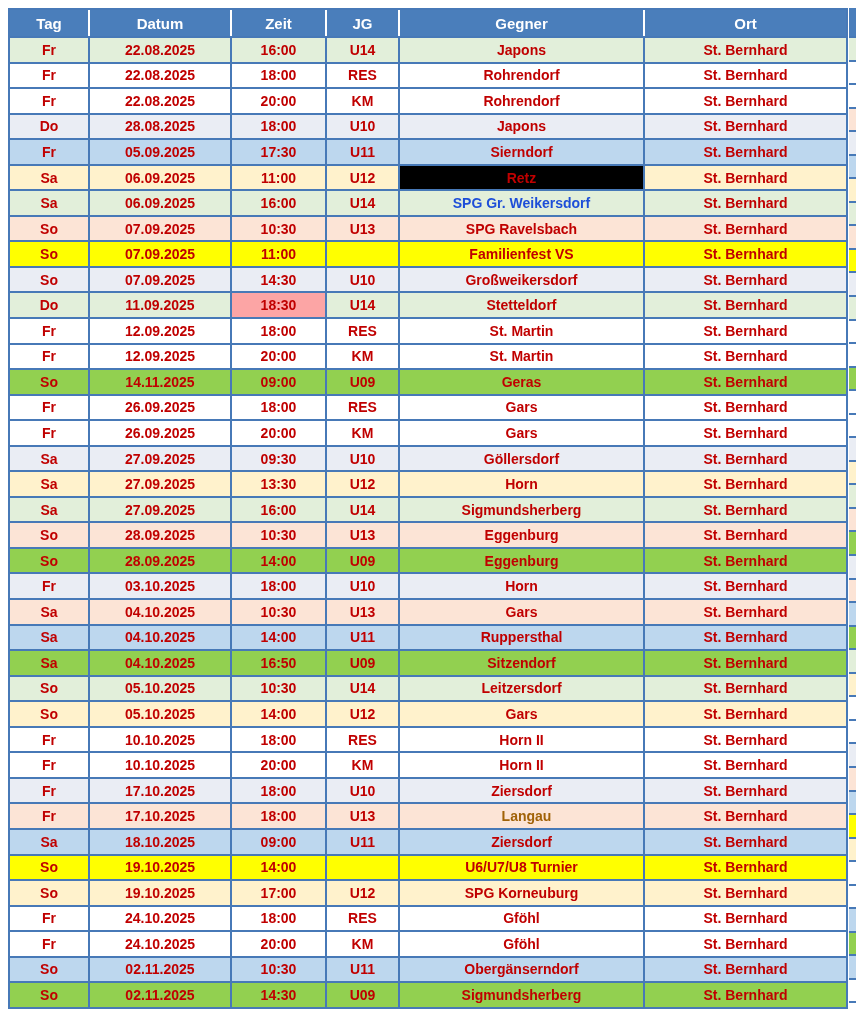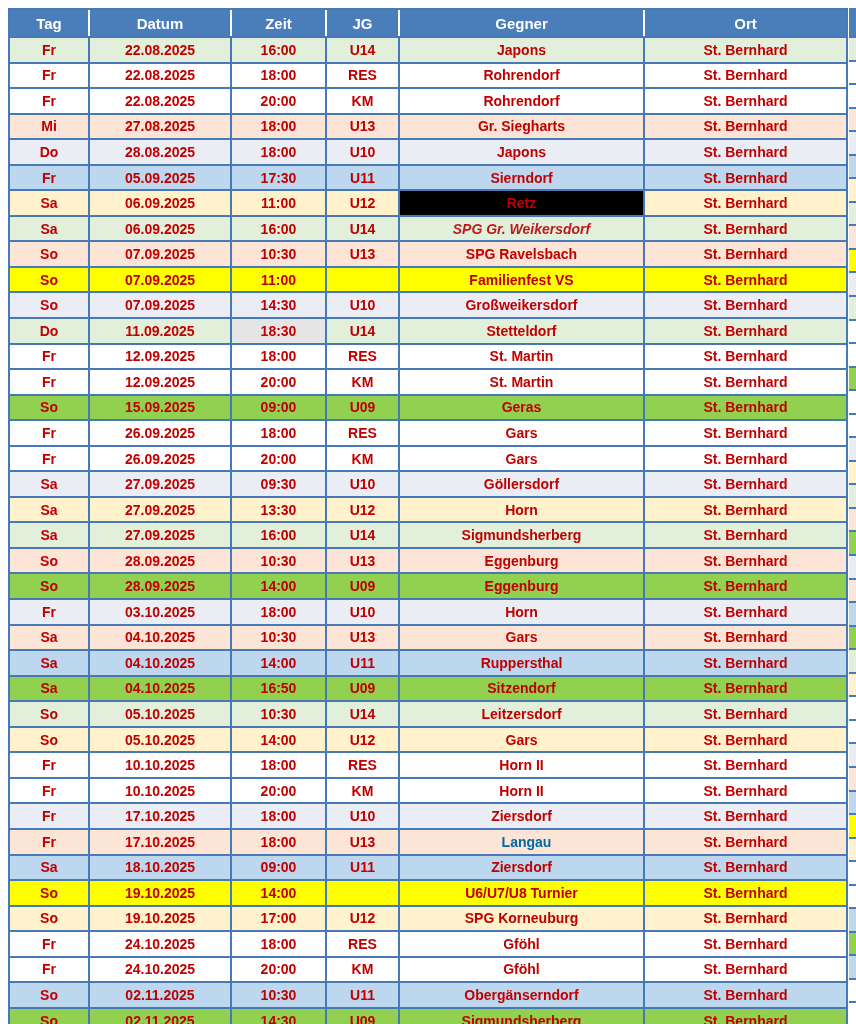--- a/index.html
+++ b/index.html
@@ -104,28 +104,20 @@
         </tr>
         <tr>
           <td style="background: rgb(255, 255, 255); color: rgb(192, 0, 0); border: 2px solid rgb(71, 121, 183);">Fr</td>
           <td style="background: rgb(255, 255, 255); color: rgb(192, 0, 0); border: 2px solid rgb(71, 121, 183);">22.08.2025</td>
           <td style="background: rgb(255, 255, 255); color: rgb(192, 0, 0); border: 2px solid rgb(71, 121, 183);">20:00</td>
           <td style="background: rgb(255, 255, 255); color: rgb(192, 0, 0); border: 2px solid rgb(71, 121, 183);">KM</td>
           <td style="background: rgb(255, 255, 255); color: rgb(192, 0, 0); border: 2px solid rgb(71, 121, 183);">Rohrendorf</td>
           <td style="background: rgb(255, 255, 255); color: rgb(192, 0, 0); border: 2px solid rgb(71, 121, 183);">St. Bernhard</td>
         </tr>
         <tr>
-          <td style="background: rgb(252, 228, 214); color: rgb(192, 0, 0); border: 2px solid rgb(71, 121, 183);">Mi</td>
-          <td style="background: rgb(252, 228, 214); color: rgb(192, 0, 0); border: 2px solid rgb(71, 121, 183);">27.08.2025</td>
-          <td style="background: rgb(252, 228, 214); color: rgb(192, 0, 0); border: 2px solid rgb(71, 121, 183);">18:00</td>
-          <td style="background: rgb(252, 228, 214); color: rgb(192, 0, 0); border: 2px solid rgb(71, 121, 183);">U13</td>
-          <td style="background: rgb(252, 228, 214); color: rgb(192, 0, 0); border: 2px solid rgb(71, 121, 183);">Gr. Siegharts</td>
-          <td style="background: rgb(252, 228, 214); color: rgb(192, 0, 0); border: 2px solid rgb(71, 121, 183);">St. Bernhard</td>
-        </tr>
-        <tr>
           <td style="background: rgb(234, 237, 244); color: rgb(192, 0, 0); border: 2px solid rgb(71, 121, 183);">Do</td>
           <td style="background: rgb(234, 237, 244); color: rgb(192, 0, 0); border: 2px solid rgb(71, 121, 183);">28.08.2025</td>
           <td style="background: rgb(234, 237, 244); color: rgb(192, 0, 0); border: 2px solid rgb(71, 121, 183);">18:00</td>
           <td style="background: rgb(234, 237, 244); color: rgb(192, 0, 0); border: 2px solid rgb(71, 121, 183);">U10</td>
           <td style="background: rgb(234, 237, 244); color: rgb(192, 0, 0); border: 2px solid rgb(71, 121, 183);">Japons</td>
           <td style="background: rgb(234, 237, 244); color: rgb(192, 0, 0); border: 2px solid rgb(71, 121, 183);">St. Bernhard</td>
         </tr>
         <tr>
           <td style="background: rgb(189, 215, 238); color: rgb(192, 0, 0); border: 2px solid rgb(71, 121, 183);">Fr</td>
           <td style="background: rgb(189, 215, 238); color: rgb(192, 0, 0); border: 2px solid rgb(71, 121, 183);">05.09.2025</td>
@@ -140,21 +132,21 @@
           <td style="background: rgb(255, 242, 204); color: rgb(192, 0, 0); border: 2px solid rgb(71, 121, 183);">11:00</td>
           <td style="background: rgb(255, 242, 204); color: rgb(192, 0, 0); border: 2px solid rgb(71, 121, 183);">U12</td>
           <td style="background: #000000; color: rgb(192, 0, 0); border: 2px solid rgb(71, 121, 183);">Retz</td>
           <td style="background: rgb(255, 242, 204); color: rgb(192, 0, 0); border: 2px solid rgb(71, 121, 183);">St. Bernhard</td>
         </tr>
         <tr>
           <td style="background: rgb(226, 239, 218); color: rgb(192, 0, 0); border: 2px solid rgb(71, 121, 183);">Sa</td>
           <td style="background: rgb(226, 239, 218); color: rgb(192, 0, 0); border: 2px solid rgb(71, 121, 183);">06.09.2025</td>
           <td style="background: rgb(226, 239, 218); color: rgb(192, 0, 0); border: 2px solid rgb(71, 121, 183);">16:00</td>
           <td style="background: rgb(226, 239, 218); color: rgb(192, 0, 0); border: 2px solid rgb(71, 121, 183);">U14</td>
-          <td style="background: rgb(226, 239, 218); color: #b91c1c; border: 2px solid rgb(71, 121, 183); font-style: italic;">SPG Gr. Weikersdorf</td>
+          <td style="background: rgb(226, 239, 218); color: #1d4ed8; border: 2px solid rgb(71, 121, 183);">SPG Gr. Weikersdorf</td>
           <td style="background: rgb(226, 239, 218); color: rgb(192, 0, 0); border: 2px solid rgb(71, 121, 183);">St. Bernhard</td>
         </tr>
         <tr>
           <td style="background: rgb(252, 228, 214); color: rgb(192, 0, 0); border: 2px solid rgb(71, 121, 183);">So</td>
           <td style="background: rgb(252, 228, 214); color: rgb(192, 0, 0); border: 2px solid rgb(71, 121, 183);">07.09.2025</td>
           <td style="background: rgb(252, 228, 214); color: rgb(192, 0, 0); border: 2px solid rgb(71, 121, 183);">10:30</td>
           <td style="background: rgb(252, 228, 214); color: rgb(192, 0, 0); border: 2px solid rgb(71, 121, 183);">U13</td>
           <td style="background: rgb(252, 228, 214); color: rgb(192, 0, 0); border: 2px solid rgb(71, 121, 183);">SPG Ravelsbach</td>
           <td style="background: rgb(252, 228, 214); color: rgb(192, 0, 0); border: 2px solid rgb(71, 121, 183);">St. Bernhard</td>
         </tr>
@@ -170,21 +162,21 @@
           <td style="background: rgb(234, 237, 244); color: rgb(192, 0, 0); border: 2px solid rgb(71, 121, 183);">So</td>
           <td style="background: rgb(234, 237, 244); color: rgb(192, 0, 0); border: 2px solid rgb(71, 121, 183);">07.09.2025</td>
           <td style="background: rgb(234, 237, 244); color: rgb(192, 0, 0); border: 2px solid rgb(71, 121, 183);">14:30</td>
           <td style="background: rgb(234, 237, 244); color: rgb(192, 0, 0); border: 2px solid rgb(71, 121, 183);">U10</td>
           <td style="background: rgb(234, 237, 244); color: rgb(192, 0, 0); border: 2px solid rgb(71, 121, 183);">Großweikersdorf</td>
           <td style="background: rgb(234, 237, 244); color: rgb(192, 0, 0); border: 2px solid rgb(71, 121, 183);">St. Bernhard</td>
         </tr>
         <tr>
           <td style="background: rgb(226, 239, 218); color: rgb(192, 0, 0); border: 2px solid rgb(71, 121, 183);">Do</td>
           <td style="background: rgb(226, 239, 218); color: rgb(192, 0, 0); border: 2px solid rgb(71, 121, 183);">11.09.2025</td>
-          <td style="background: #e5e5e5; color: rgb(192, 0, 0); border: 2px solid rgb(71, 121, 183);">18:30</td>
+          <td style="background: #fca5a5; color: rgb(192, 0, 0); border: 2px solid rgb(71, 121, 183);">18:30</td>
           <td style="background: rgb(226, 239, 218); color: rgb(192, 0, 0); border: 2px solid rgb(71, 121, 183);">U14</td>
           <td style="background: rgb(226, 239, 218); color: rgb(192, 0, 0); border: 2px solid rgb(71, 121, 183);">Stetteldorf</td>
           <td style="background: rgb(226, 239, 218); color: rgb(192, 0, 0); border: 2px solid rgb(71, 121, 183);">St. Bernhard</td>
         </tr>
         <tr>
           <td style="background: rgb(255, 255, 255); color: rgb(192, 0, 0); border: 2px solid rgb(71, 121, 183);">Fr</td>
           <td style="background: rgb(255, 255, 255); color: rgb(192, 0, 0); border: 2px solid rgb(71, 121, 183);">12.09.2025</td>
           <td style="background: rgb(255, 255, 255); color: rgb(192, 0, 0); border: 2px solid rgb(71, 121, 183);">18:00</td>
           <td style="background: rgb(255, 255, 255); color: rgb(192, 0, 0); border: 2px solid rgb(71, 121, 183);">RES</td>
           <td style="background: rgb(255, 255, 255); color: rgb(192, 0, 0); border: 2px solid rgb(71, 121, 183);">St. Martin</td>
@@ -193,21 +185,21 @@
         <tr>
           <td style="background: rgb(255, 255, 255); color: rgb(192, 0, 0); border: 2px solid rgb(71, 121, 183);">Fr</td>
           <td style="background: rgb(255, 255, 255); color: rgb(192, 0, 0); border: 2px solid rgb(71, 121, 183);">12.09.2025</td>
           <td style="background: rgb(255, 255, 255); color: rgb(192, 0, 0); border: 2px solid rgb(71, 121, 183);">20:00</td>
           <td style="background: rgb(255, 255, 255); color: rgb(192, 0, 0); border: 2px solid rgb(71, 121, 183);">KM</td>
           <td style="background: rgb(255, 255, 255); color: rgb(192, 0, 0); border: 2px solid rgb(71, 121, 183);">St. Martin</td>
           <td style="background: rgb(255, 255, 255); color: rgb(192, 0, 0); border: 2px solid rgb(71, 121, 183);">St. Bernhard</td>
         </tr>
         <tr>
           <td style="background: rgb(146, 208, 80); color: rgb(192, 0, 0); border: 2px solid rgb(71, 121, 183);">So</td>
-          <td style="background: rgb(146, 208, 80); color: rgb(192, 0, 0); border: 2px solid rgb(71, 121, 183);">15.09.2025</td>
+          <td style="background: rgb(146, 208, 80); color: rgb(192, 0, 0); border: 2px solid rgb(71, 121, 183);">14.11.2025</td>
           <td style="background: rgb(146, 208, 80); color: rgb(192, 0, 0); border: 2px solid rgb(71, 121, 183);">09:00</td>
           <td style="background: rgb(146, 208, 80); color: rgb(192, 0, 0); border: 2px solid rgb(71, 121, 183);">U09</td>
           <td style="background: rgb(146, 208, 80); color: rgb(192, 0, 0); border: 2px solid rgb(71, 121, 183);">Geras</td>
           <td style="background: rgb(146, 208, 80); color: rgb(192, 0, 0); border: 2px solid rgb(71, 121, 183);">St. Bernhard</td>
         </tr>
         <tr>
           <td style="background: rgb(255, 255, 255); color: rgb(192, 0, 0); border: 2px solid rgb(71, 121, 183);">Fr</td>
           <td style="background: rgb(255, 255, 255); color: rgb(192, 0, 0); border: 2px solid rgb(71, 121, 183);">26.09.2025</td>
           <td style="background: rgb(255, 255, 255); color: rgb(192, 0, 0); border: 2px solid rgb(71, 121, 183);">18:00</td>
           <td style="background: rgb(255, 255, 255); color: rgb(192, 0, 0); border: 2px solid rgb(71, 121, 183);">RES</td>
@@ -332,21 +324,21 @@
           <td style="background: rgb(234, 237, 244); color: rgb(192, 0, 0); border: 2px solid rgb(71, 121, 183);">18:00</td>
           <td style="background: rgb(234, 237, 244); color: rgb(192, 0, 0); border: 2px solid rgb(71, 121, 183);">U10</td>
           <td style="background: rgb(234, 237, 244); color: rgb(192, 0, 0); border: 2px solid rgb(71, 121, 183);">Ziersdorf</td>
           <td style="background: rgb(234, 237, 244); color: rgb(192, 0, 0); border: 2px solid rgb(71, 121, 183);">St. Bernhard</td>
         </tr>
         <tr>
           <td style="background: rgb(252, 228, 214); color: rgb(192, 0, 0); border: 2px solid rgb(71, 121, 183);">Fr</td>
           <td style="background: rgb(252, 228, 214); color: rgb(192, 0, 0); border: 2px solid rgb(71, 121, 183);">17.10.2025</td>
           <td style="background: rgb(252, 228, 214); color: rgb(192, 0, 0); border: 2px solid rgb(71, 121, 183);">18:00</td>
           <td style="background: rgb(252, 228, 214); color: rgb(192, 0, 0); border: 2px solid rgb(71, 121, 183);">U13</td>
-          <td style="background: rgb(252, 228, 214); color: #0369a1; border: 2px solid rgb(71, 121, 183); padding-left: 12px;">Langau</td>
+          <td style="background: rgb(252, 228, 214); color: #a16207; border: 2px solid rgb(71, 121, 183); padding-left: 12px;">Langau</td>
           <td style="background: rgb(252, 228, 214); color: rgb(192, 0, 0); border: 2px solid rgb(71, 121, 183);">St. Bernhard</td>
         </tr>
         <tr>
           <td style="background: rgb(189, 215, 238); color: rgb(192, 0, 0); border: 2px solid rgb(71, 121, 183);">Sa</td>
           <td style="background: rgb(189, 215, 238); color: rgb(192, 0, 0); border: 2px solid rgb(71, 121, 183);">18.10.2025</td>
           <td style="background: rgb(189, 215, 238); color: rgb(192, 0, 0); border: 2px solid rgb(71, 121, 183);">09:00</td>
           <td style="background: rgb(189, 215, 238); color: rgb(192, 0, 0); border: 2px solid rgb(71, 121, 183);">U11</td>
           <td style="background: rgb(189, 215, 238); color: rgb(192, 0, 0); border: 2px solid rgb(71, 121, 183);">Ziersdorf</td>
           <td style="background: rgb(189, 215, 238); color: rgb(192, 0, 0); border: 2px solid rgb(71, 121, 183);">St. Bernhard</td>
         </tr>

